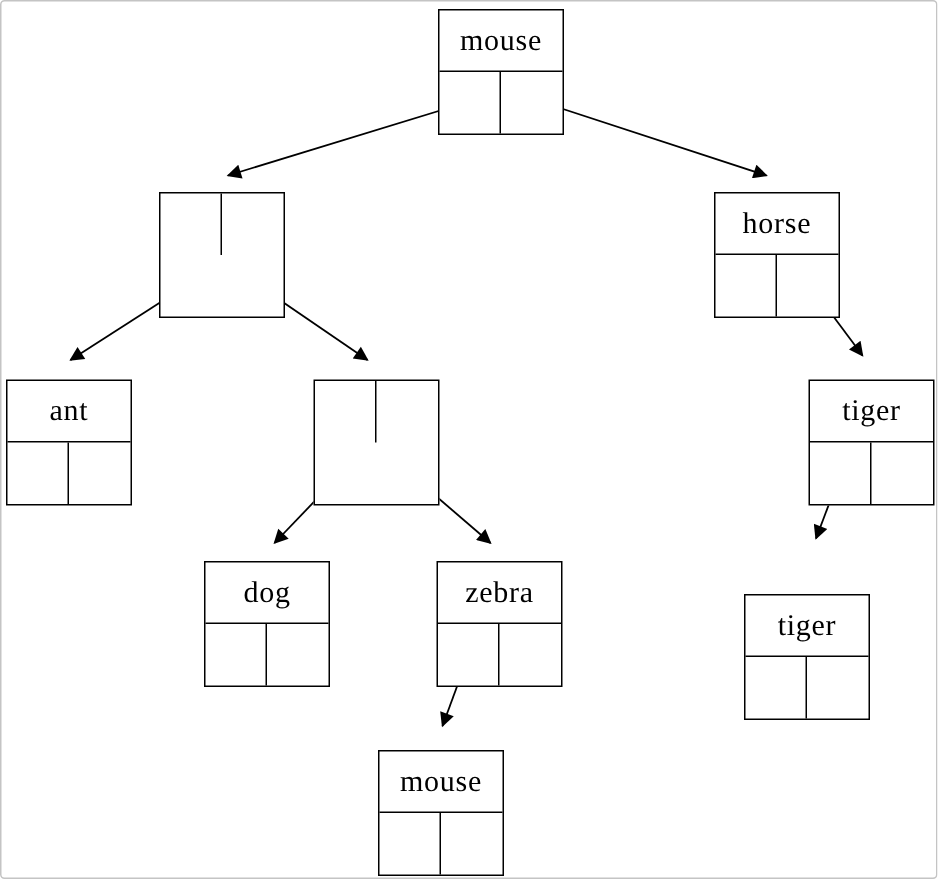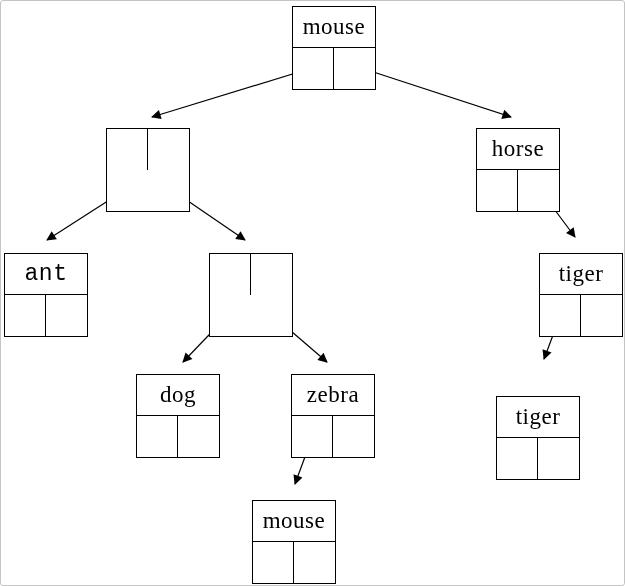--- a/index.html
+++ b/index.html
@@ -33,21 +33,21 @@
     border: 1px solid #000000;
     background: #ffffff;
     box-sizing: border-box;
   }
   .node-label {
     height: 41px;
     border-bottom: 1px solid #000000;
     display: flex;
     align-items: center;
     justify-content: center;
-    font-size: 23px;
+    font-size: 20px;
     color: #000000;
     box-sizing: border-box;
     letter-spacing: 0.5px;
   }
   .node-cells {
     display: flex;
     height: 41px;
   }
   .node-cell {
     flex: 1 1 50%;
@@ -93,21 +93,21 @@
           <div class="node-cell right"></div>
         </div>
       </div>
       <div class="tree-node" style="left: 475px; top: 127px;">
         <div class="node-label">horse</div>
         <div class="node-cells">
           <div class="node-cell left"></div>
           <div class="node-cell right"></div>
         </div>
       </div>
-      <div class="tree-node" style="left: 3px; top: 252px; font-family: Liberation Mono, monospace;">
+      <div class="tree-node" style="left: 3px; top: 252px;">
         <div class="node-label">ant</div>
         <div class="node-cells">
           <div class="node-cell left"></div>
           <div class="node-cell right"></div>
         </div>
       </div>
       <div class="tree-node" style="left: 208px; top: 252px;">
         <div class="node-cells">
           <div class="node-cell left"></div>
           <div class="node-cell right"></div>

